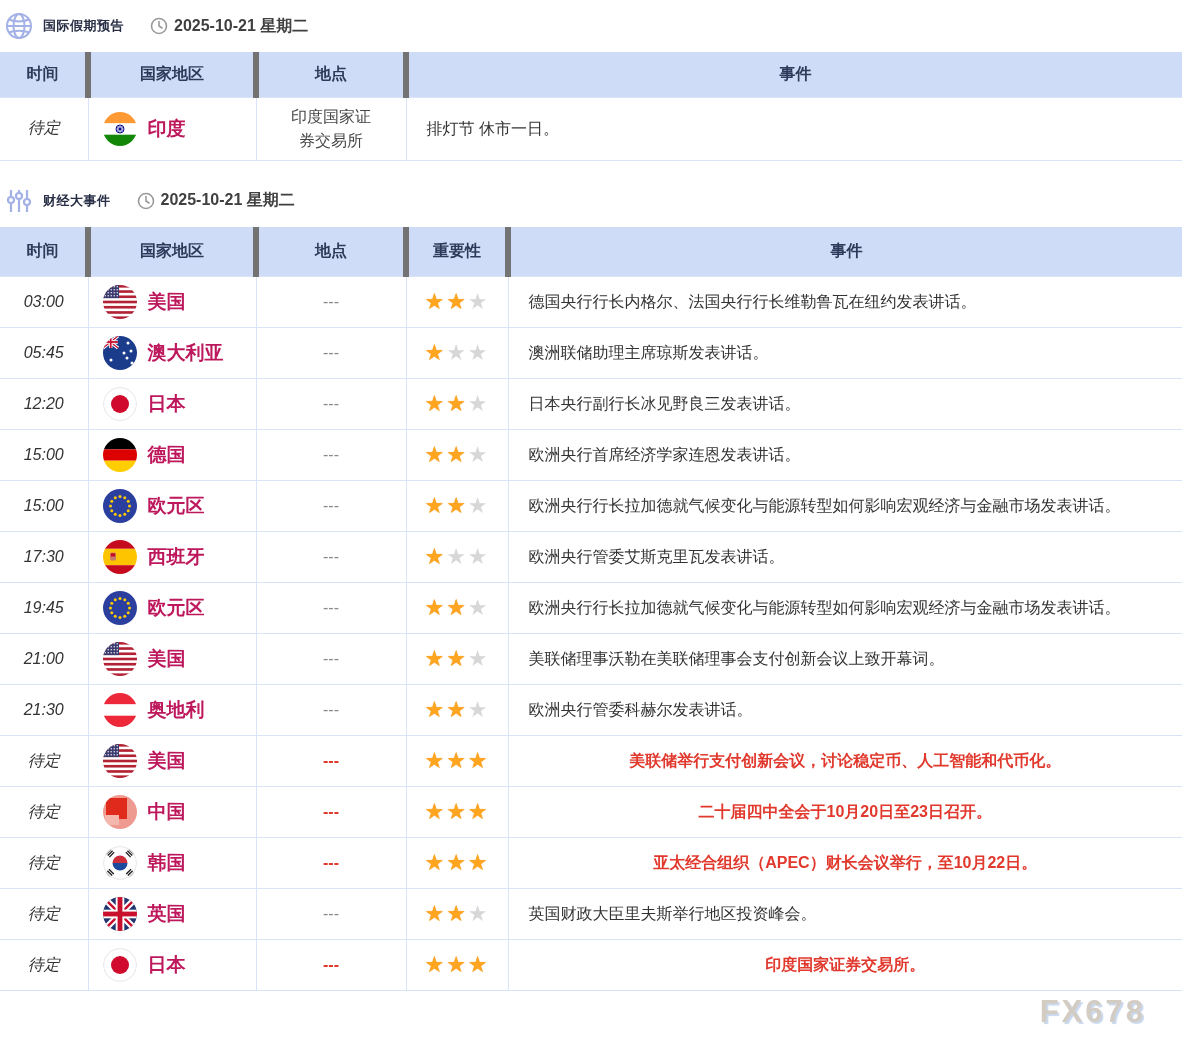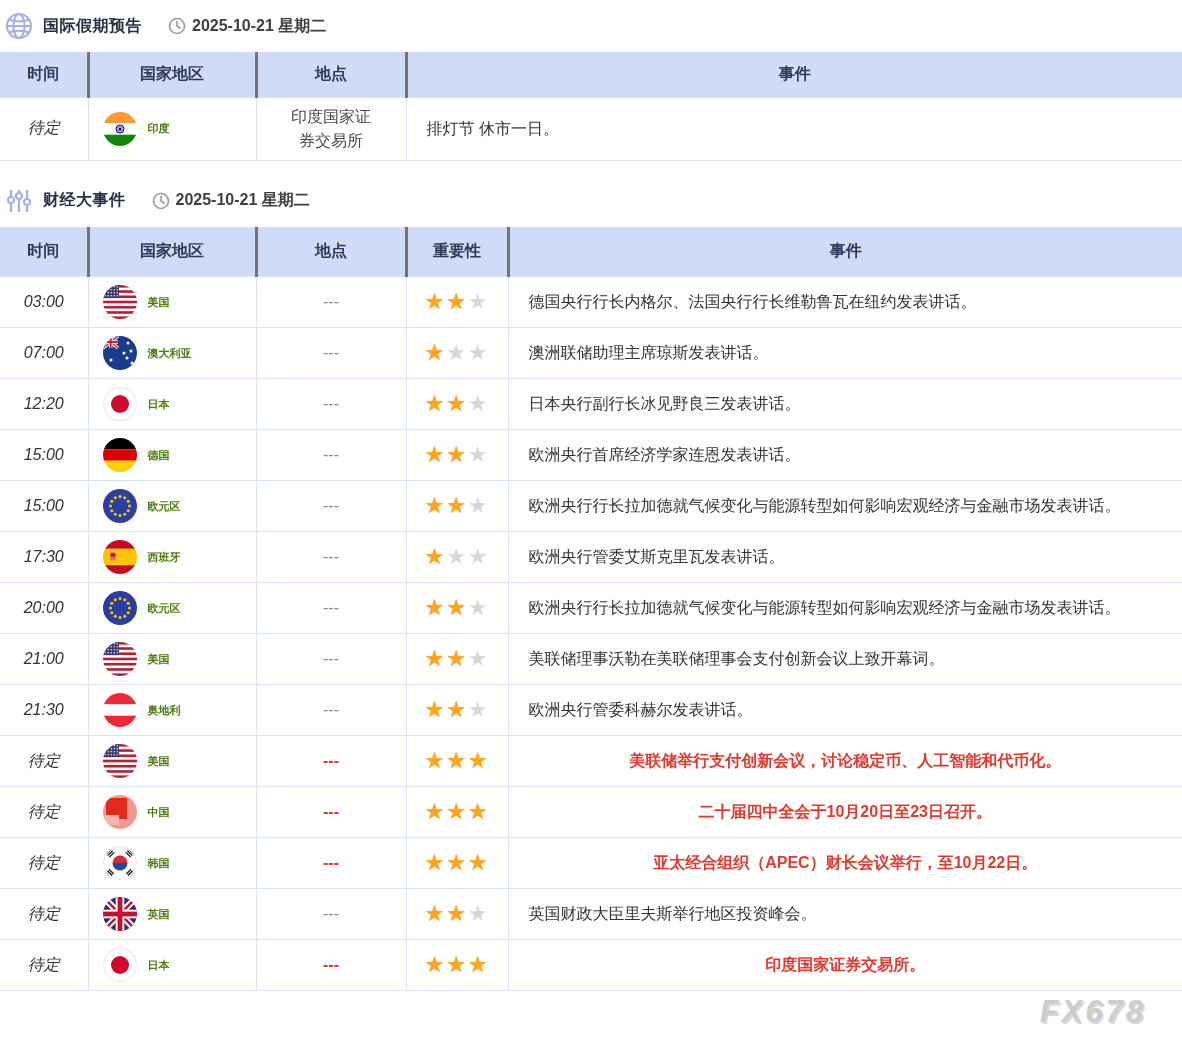--- a/index.html
+++ b/index.html
@@ -3,60 +3,60 @@
 <meta charset="utf-8">
 <style>
   * { margin:0; padding:0; box-sizing:border-box; }
   html,body { background:#fff; }
   body { width:1182px; font-family:"Liberation Sans","DejaVu Sans",sans-serif; color:#333; }
   .page { position:relative; width:1182px; height:1045px; overflow:hidden; background:#fff; }
 
   
   .sec-head { display:flex; align-items:center; padding:11px 0 11px 4px; }
   .sec-head .sec-icon { width:30px; height:30px; display:flex; align-items:center; justify-content:center; margin-right:9px; }
-  .sec-title { font-size:16px; font-weight:bold; color:#272e45; letter-spacing:0.5px; }
+  .sec-title { font-size:13px; font-weight:bold; color:#272e45; letter-spacing:0.5px; }
   .date-wrap { display:flex; align-items:center; margin-left:26px;justify-content:space-between; }
   .date-wrap .clock { margin-right:6px; display:flex; }
   .date-text { font-size:16px; font-weight:600; color:#404040; }
 
   
   table.cal { width:1182px; border-collapse:collapse; table-layout:fixed; border-bottom:1px solid #d9e4f8; }
   table.cal th {
     background:#cedcf7; color:#2e3a59; font-size:16px; font-weight:bold;
-    text-align:center; border-left:3px solid #737373;
+    text-align:center; border-left:6px solid #737373;
   }
   table.cal th:first-child { border-left:none; }
   #holiday-table th { height:45px; }
   #events-table th { height:50px; }
   table.cal td {
     border-top:1px solid #d9e4f8; border-left:1px solid #d9e4f8;
     font-size:16px; vertical-align:middle; background:#fff;
   }
   table.cal td:first-child { border-left:none; }
   #holiday-table td { height:63px; }
   #events-table td { height:51px; }
 
   .c-time { text-align:center; font-size:17px; color:#333;font-style:italic; }
   .c-country { padding-left:14px; }
   .country-wrap { display:flex; align-items:center; }
   .flag { width:34px; height:34px; flex:0 0 34px; margin-right:11px; display:flex; }
-  .cname { font-size:11px; font-weight:bold; color:#4d7c0f; }
+  .cname { font-size:19px; font-weight:bold; color:#be185d; }
   .c-loc { text-align:center; color:#474747; line-height:24px; padding:0 27px; }
   .c-loc.dash { color:#8a8a8a; }
   .c-loc.dash.hl { color:#e1392d; font-weight:bold; }
   .c-stars { text-align:center; white-space:nowrap; }
   .star { font-size:22px; letter-spacing:2px; color:#d7d7d7; }
   .star.on { color:#ffa51f; text-shadow:0 0 1px #ef8d12; }
   .c-event { text-align:left; padding:10px 20px 10px 20px; line-height:26px; color:#333; }
   tr.hl .c-event { color:#e1392d; font-weight:bold;text-align:center; }
 
   .watermark {
     position:absolute; top:994px; right:36px;
     font-size:31px; font-weight:bold; letter-spacing:3px;
-    color:#d3ccc3; text-shadow:2px 2px 1px #c9d8ee;font-style:italic;
+    color:#d3ccc3; text-shadow:2px 2px 1px #c9d8ee;
   }
 </style>
 </head>
 <body>
 
 <div class="page">
 
   <section>
     <div class="sec-head">
       <span class="sec-icon">
@@ -225,21 +225,21 @@
                   </svg>
                 </span>
                 <span class="cname">美国</span>
               </span>
             </td>
             <td class="c-loc dash">---</td>
             <td class="c-stars"><span class="star on">★</span><span class="star on">★</span><span class="star">★</span></td>
             <td class="c-event">德国央行行长内格尔、法国央行行长维勒鲁瓦在纽约发表讲话。</td>
           </tr>
           <tr>
-            <td class="c-time">07:00</td>
+            <td class="c-time">05:45</td>
             <td class="c-country">
               <span class="country-wrap">
                 <span class="flag">
                   <svg width="34" height="34" viewBox="0 0 34 34">
                     <defs>
                       <clipPath id="fc2">
                         <circle cx="17" cy="17" r="17"></circle>
                       </clipPath>
                     </defs>
                     <g clip-path="url(#fc2)">
@@ -372,21 +372,21 @@
                   </svg>
                 </span>
                 <span class="cname">西班牙</span>
               </span>
             </td>
             <td class="c-loc dash">---</td>
             <td class="c-stars"><span class="star on">★</span><span class="star">★</span><span class="star">★</span></td>
             <td class="c-event">欧洲央行管委艾斯克里瓦发表讲话。</td>
           </tr>
           <tr>
-            <td class="c-time">20:00</td>
+            <td class="c-time">19:45</td>
             <td class="c-country">
               <span class="country-wrap">
                 <span class="flag">
                   <svg width="34" height="34" viewBox="0 0 34 34">
                     <defs>
                       <clipPath id="fc7">
                         <circle cx="17" cy="17" r="17"></circle>
                       </clipPath>
                     </defs>
                     <g clip-path="url(#fc7)">

